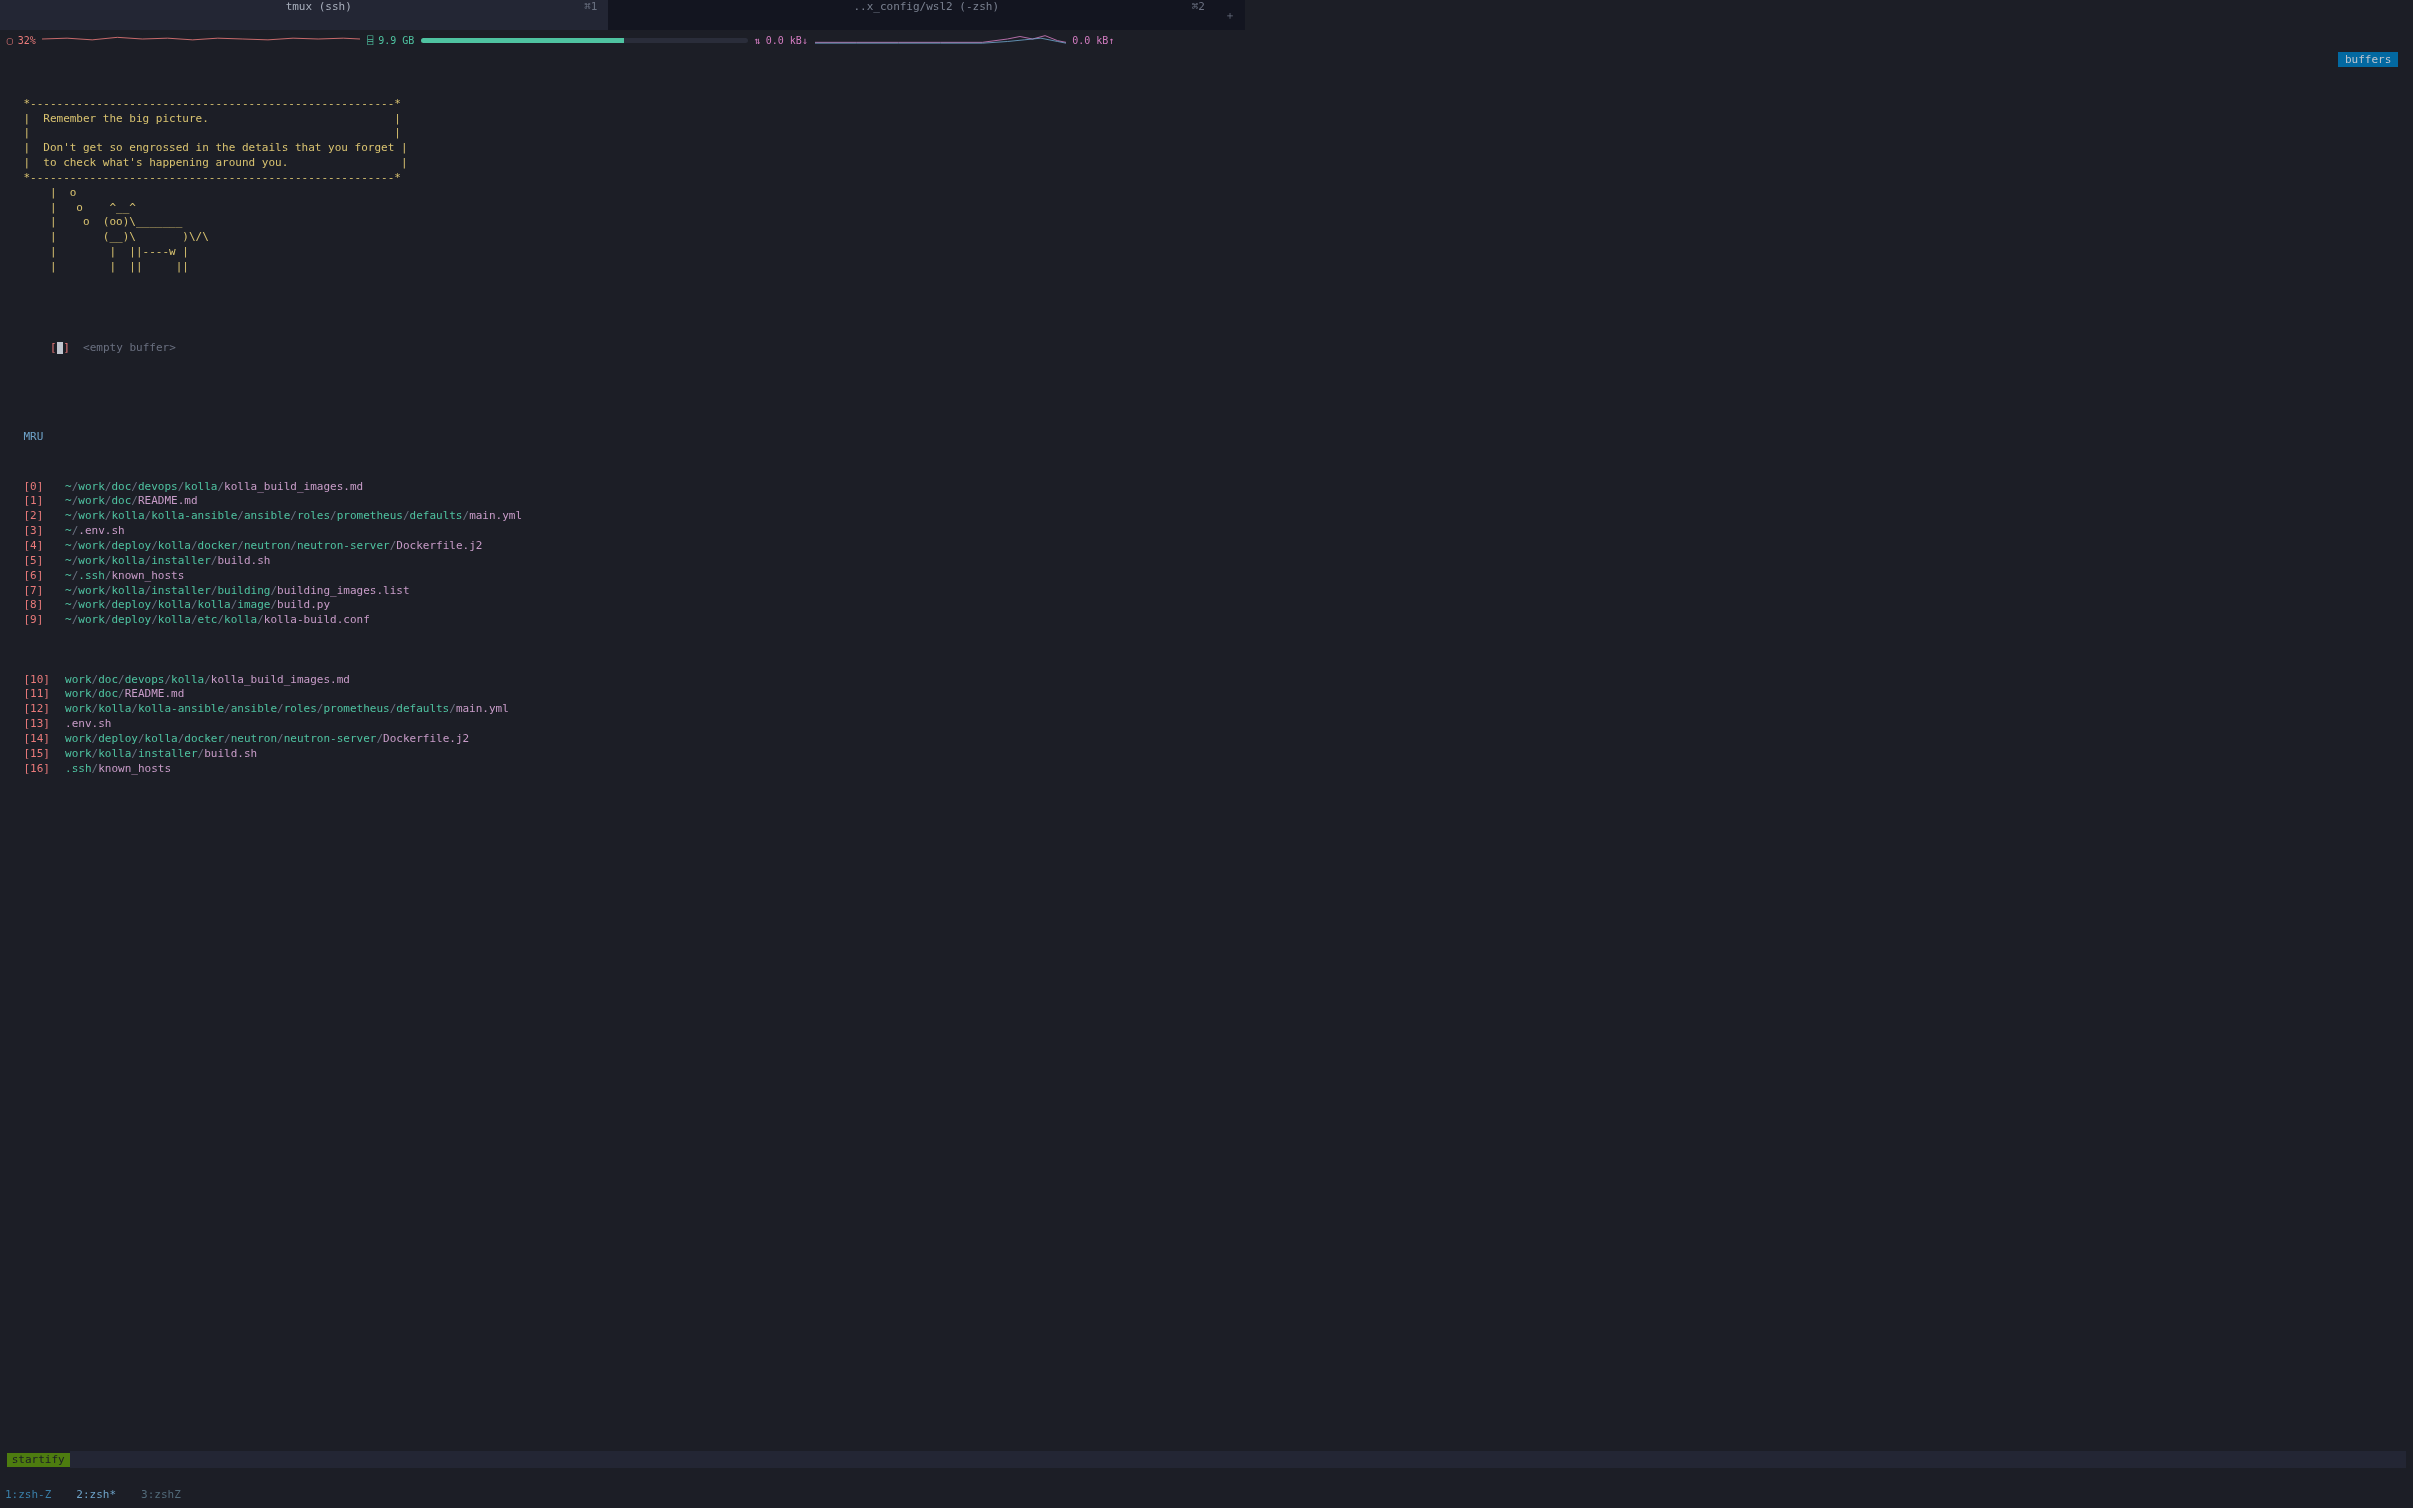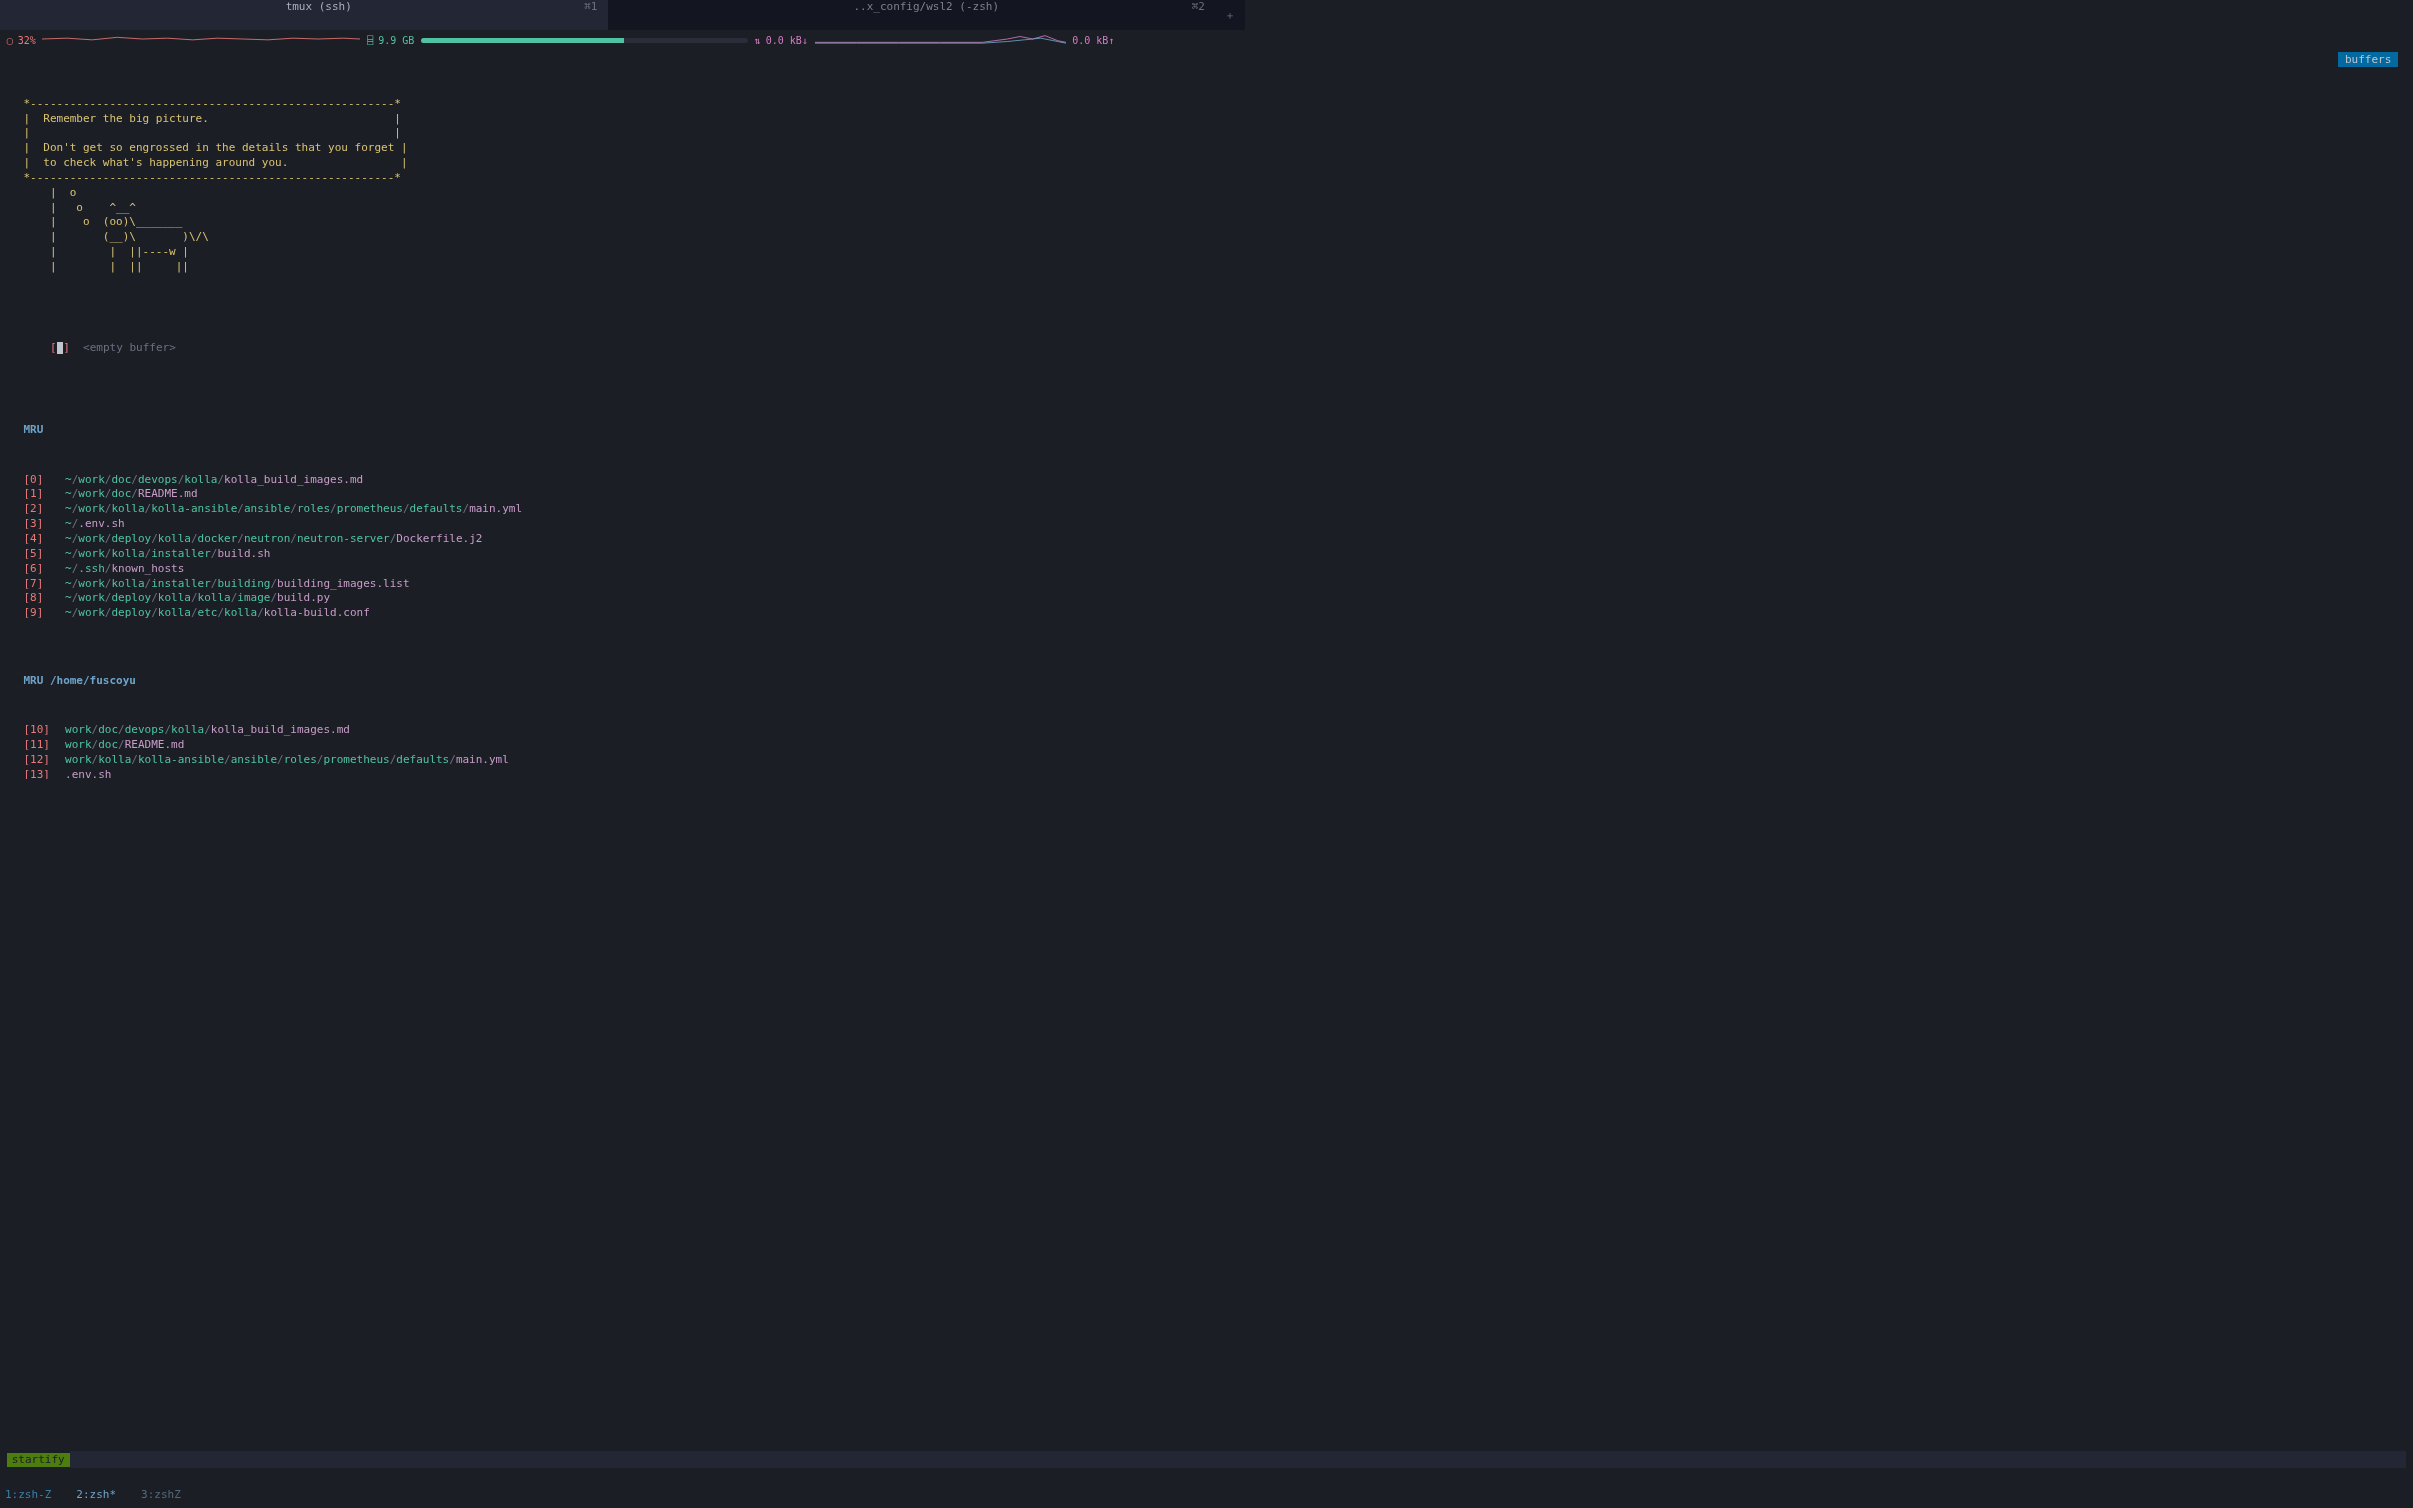--- a/index.html
+++ b/index.html
@@ -117,24 +117,23 @@
 .bracket-cursor {
   display: inline-block;
   width: 6.7px;
   height: 11.7px;
   background: #c0c5ce;
   vertical-align: middle;
 }
 .dim { color: #6a7080; }
 .section-header {
   color: #6ea3c9;
-  margin-top: 8px;
+  margin-top: 15px;
   margin-bottom: 5px;
   padding-left: 18.4px;
-  font-weight: bold;
 }
 .mru-list { padding-left: 18.4px; }
 .mru-item { display: flex; gap: 11.7px; }
 .mru-idx { color: #e97a7a; min-width: 30px; }
 .path-seg-dim { color: #4fc3a1; }
 .path-sep { color: #6a7080; }
 .path-file { color: #c89cc8; }
 
 
 .mode-line {
@@ -240,21 +239,20 @@
     |        |  ||----w |                                
     |        |  ||     ||                                </div>
 
   <div class="empty-buffer-line" style="padding-left:18.4px;">
     <span class="bracket">[</span><span class="bracket-cursor"></span><span class="bracket">]</span>&nbsp;&nbsp;<span class="dim">&lt;empty buffer&gt;</span>
   </div>
 
   <div class="section-header">MRU</div>
   <div class="mru-list" id="mru-list"><div class="mru-item"><span class="mru-idx">[0]</span><span><span class="path-seg-dim">~</span><span class="path-sep">/</span><span class="path-seg-dim">work</span><span class="path-sep">/</span><span class="path-seg-dim">doc</span><span class="path-sep">/</span><span class="path-seg-dim">devops</span><span class="path-sep">/</span><span class="path-seg-dim">kolla</span><span class="path-sep">/</span><span class="path-file">kolla_build_images.md</span></span></div><div class="mru-item"><span class="mru-idx">[1]</span><span><span class="path-seg-dim">~</span><span class="path-sep">/</span><span class="path-seg-dim">work</span><span class="path-sep">/</span><span class="path-seg-dim">doc</span><span class="path-sep">/</span><span class="path-file">README.md</span></span></div><div class="mru-item"><span class="mru-idx">[2]</span><span><span class="path-seg-dim">~</span><span class="path-sep">/</span><span class="path-seg-dim">work</span><span class="path-sep">/</span><span class="path-seg-dim">kolla</span><span class="path-sep">/</span><span class="path-seg-dim">kolla-ansible</span><span class="path-sep">/</span><span class="path-seg-dim">ansible</span><span class="path-sep">/</span><span class="path-seg-dim">roles</span><span class="path-sep">/</span><span class="path-seg-dim">prometheus</span><span class="path-sep">/</span><span class="path-seg-dim">defaults</span><span class="path-sep">/</span><span class="path-file">main.yml</span></span></div><div class="mru-item"><span class="mru-idx">[3]</span><span><span class="path-seg-dim">~</span><span class="path-sep">/</span><span class="path-file">.env.sh</span></span></div><div class="mru-item"><span class="mru-idx">[4]</span><span><span class="path-seg-dim">~</span><span class="path-sep">/</span><span class="path-seg-dim">work</span><span class="path-sep">/</span><span class="path-seg-dim">deploy</span><span class="path-sep">/</span><span class="path-seg-dim">kolla</span><span class="path-sep">/</span><span class="path-seg-dim">docker</span><span class="path-sep">/</span><span class="path-seg-dim">neutron</span><span class="path-sep">/</span><span class="path-seg-dim">neutron-server</span><span class="path-sep">/</span><span class="path-file">Dockerfile.j2</span></span></div><div class="mru-item"><span class="mru-idx">[5]</span><span><span class="path-seg-dim">~</span><span class="path-sep">/</span><span class="path-seg-dim">work</span><span class="path-sep">/</span><span class="path-seg-dim">kolla</span><span class="path-sep">/</span><span class="path-seg-dim">installer</span><span class="path-sep">/</span><span class="path-file">build.sh</span></span></div><div class="mru-item"><span class="mru-idx">[6]</span><span><span class="path-seg-dim">~</span><span class="path-sep">/</span><span class="path-seg-dim">.ssh</span><span class="path-sep">/</span><span class="path-file">known_hosts</span></span></div><div class="mru-item"><span class="mru-idx">[7]</span><span><span class="path-seg-dim">~</span><span class="path-sep">/</span><span class="path-seg-dim">work</span><span class="path-sep">/</span><span class="path-seg-dim">kolla</span><span class="path-sep">/</span><span class="path-seg-dim">installer</span><span class="path-sep">/</span><span class="path-seg-dim">building</span><span class="path-sep">/</span><span class="path-file">building_images.list</span></span></div><div class="mru-item"><span class="mru-idx">[8]</span><span><span class="path-seg-dim">~</span><span class="path-sep">/</span><span class="path-seg-dim">work</span><span class="path-sep">/</span><span class="path-seg-dim">deploy</span><span class="path-sep">/</span><span class="path-seg-dim">kolla</span><span class="path-sep">/</span><span class="path-seg-dim">kolla</span><span class="path-sep">/</span><span class="path-seg-dim">image</span><span class="path-sep">/</span><span class="path-file">build.py</span></span></div><div class="mru-item"><span class="mru-idx">[9]</span><span><span class="path-seg-dim">~</span><span class="path-sep">/</span><span class="path-seg-dim">work</span><span class="path-sep">/</span><span class="path-seg-dim">deploy</span><span class="path-sep">/</span><span class="path-seg-dim">kolla</span><span class="path-sep">/</span><span class="path-seg-dim">etc</span><span class="path-sep">/</span><span class="path-seg-dim">kolla</span><span class="path-sep">/</span><span class="path-file">kolla-build.conf</span></span></div></div>
 
-  <div class="section-header">MRU /home/fuscoyu</div>
   <div class="mru-list" id="mru-cwd-list"><div class="mru-item"><span class="mru-idx">[10]</span><span><span class="path-seg-dim">work</span><span class="path-sep">/</span><span class="path-seg-dim">doc</span><span class="path-sep">/</span><span class="path-seg-dim">devops</span><span class="path-sep">/</span><span class="path-seg-dim">kolla</span><span class="path-sep">/</span><span class="path-file">kolla_build_images.md</span></span></div><div class="mru-item"><span class="mru-idx">[11]</span><span><span class="path-seg-dim">work</span><span class="path-sep">/</span><span class="path-seg-dim">doc</span><span class="path-sep">/</span><span class="path-file">README.md</span></span></div><div class="mru-item"><span class="mru-idx">[12]</span><span><span class="path-seg-dim">work</span><span class="path-sep">/</span><span class="path-seg-dim">kolla</span><span class="path-sep">/</span><span class="path-seg-dim">kolla-ansible</span><span class="path-sep">/</span><span class="path-seg-dim">ansible</span><span class="path-sep">/</span><span class="path-seg-dim">roles</span><span class="path-sep">/</span><span class="path-seg-dim">prometheus</span><span class="path-sep">/</span><span class="path-seg-dim">defaults</span><span class="path-sep">/</span><span class="path-file">main.yml</span></span></div><div class="mru-item"><span class="mru-idx">[13]</span><span><span class="path-file">.env.sh</span></span></div><div class="mru-item"><span class="mru-idx">[14]</span><span><span class="path-seg-dim">work</span><span class="path-sep">/</span><span class="path-seg-dim">deploy</span><span class="path-sep">/</span><span class="path-seg-dim">kolla</span><span class="path-sep">/</span><span class="path-seg-dim">docker</span><span class="path-sep">/</span><span class="path-seg-dim">neutron</span><span class="path-sep">/</span><span class="path-seg-dim">neutron-server</span><span class="path-sep">/</span><span class="path-file">Dockerfile.j2</span></span></div><div class="mru-item"><span class="mru-idx">[15]</span><span><span class="path-seg-dim">work</span><span class="path-sep">/</span><span class="path-seg-dim">kolla</span><span class="path-sep">/</span><span class="path-seg-dim">installer</span><span class="path-sep">/</span><span class="path-file">build.sh</span></span></div><div class="mru-item"><span class="mru-idx">[16]</span><span><span class="path-seg-dim">.ssh</span><span class="path-sep">/</span><span class="path-file">known_hosts</span></span></div><div class="mru-item"><span class="mru-idx">[17]</span><span><span class="path-seg-dim">work</span><span class="path-sep">/</span><span class="path-seg-dim">kolla</span><span class="path-sep">/</span><span class="path-seg-dim">installer</span><span class="path-sep">/</span><span class="path-seg-dim">building</span><span class="path-sep">/</span><span class="path-file">building_images.list</span></span></div><div class="mru-item"><span class="mru-idx">[18]</span><span><span class="path-seg-dim">work</span><span class="path-sep">/</span><span class="path-seg-dim">deploy</span><span class="path-sep">/</span><span class="path-seg-dim">kolla</span><span class="path-sep">/</span><span class="path-seg-dim">kolla</span><span class="path-sep">/</span><span class="path-seg-dim">image</span><span class="path-sep">/</span><span class="path-file">build.py</span></span></div><div class="mru-item"><span class="mru-idx">[19]</span><span><span class="path-seg-dim">work</span><span class="path-sep">/</span><span class="path-seg-dim">deploy</span><span class="path-sep">/</span><span class="path-seg-dim">kolla</span><span class="path-sep">/</span><span class="path-seg-dim">etc</span><span class="path-sep">/</span><span class="path-seg-dim">kolla</span><span class="path-sep">/</span><span class="path-file">kolla-build.conf</span></span></div></div>
 </div>
 
 <div class="mode-line">
   <span class="mode-badge">startify</span>
   <div class="mode-fill"></div>
 </div>
 
 <div class="tmux-status" id="tmux-status">
     <span class="tmux-win ">1:zsh-Z</span>

